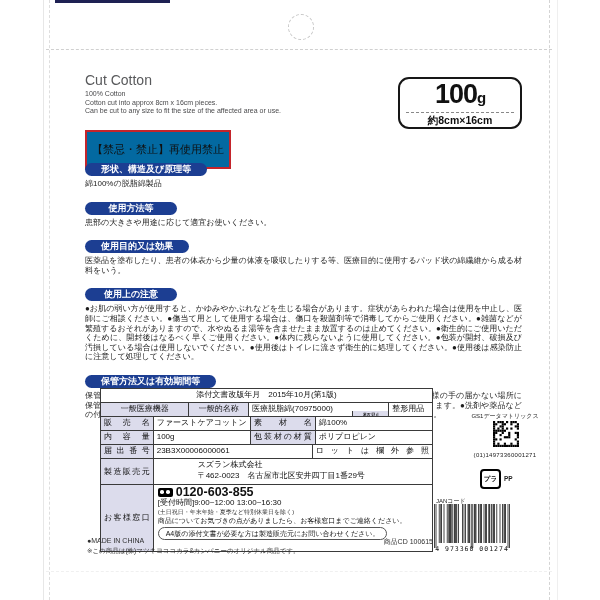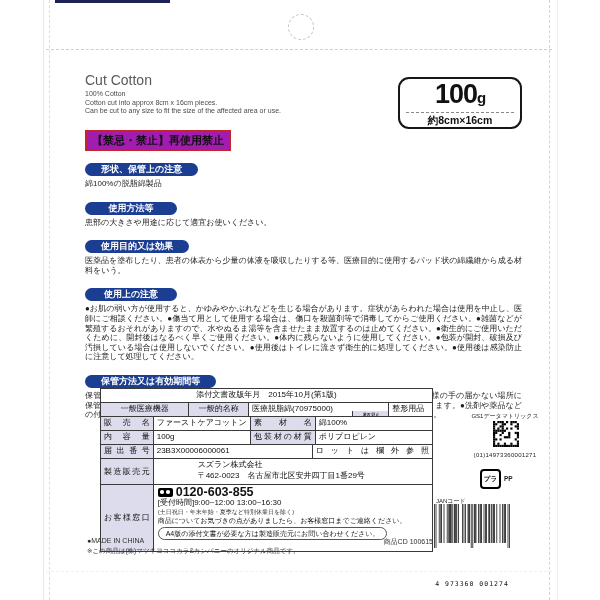--- a/index.html
+++ b/index.html
@@ -19,22 +19,22 @@
   .front .title{font-size:14px;color:#58595b;margin-bottom:2px;}
   .front .sub{font-size:7px;line-height:8.6px;color:#4a4a4c;}
 
   .badge{position:absolute;left:398px;top:77px;width:124px;height:52px;border:2.5px solid #161616;
          border-radius:11px;box-sizing:border-box;text-align:center;background:#fff;}
   .badge .big{font-size:27px;font-weight:bold;color:#111;line-height:28px;margin-top:1px;letter-spacing:-1px;}
   .badge .unit{font-size:15px;font-weight:bold;}
   .badge .div{width:108px;margin:0 auto;border-top:1.5px dashed #888;}
   .badge .size{font-size:10.5px;font-weight:bold;color:#111;line-height:15px;}
 
-  .warn{position:absolute;left:85px;top:130px;border:2px solid #c4242b;padding:1px 5px;
-        font-size:11px;font-weight:bold;color:#101010;background:#a21caf;white-space:nowrap;}
+  .warn{position:absolute;left:85px;top:130px;border:2px solid #c4242b;padding:10px 5px;
+        font-size:11px;font-weight:normal;color:#101010;background:#0369a1;white-space:nowrap;}
 
   .sections{position:absolute;left:85px;top:158px;width:437px;}
   .pill{display:inline-block;background:#1c3e92;color:#fff;font-weight:bold;font-size:9px;
         line-height:13px;padding:0 16px;min-width:60px;border-radius:8px;text-align:center;margin-bottom:3px;}
   .body{font-size:8px;line-height:9.6px;color:#1d1d1d;margin-bottom:8px;text-align:justify;}
 
   .spec{position:absolute;left:100px;top:388px;width:333px;border:1px solid #3a3a3a;
         box-sizing:border-box;font-size:8px;color:#111;background:#fff;}
   .trow{display:flex;border-top:1px solid #3a3a3a;}
   .trow:first-child{border-top:none;}
@@ -59,21 +59,21 @@
 
   .codes .sm{position:absolute;font-size:6px;color:#222;}
   .gs1label{left:462px;top:412px;width:86px;text-align:center;}
   .gs1num{left:460px;top:452px;width:90px;text-align:center;letter-spacing:0.3px;}
   .janlabel{left:436px;top:497px;}
   .dm{position:absolute;left:493px;top:421px;width:26px;height:26px;}
   .recycle{position:absolute;left:480px;top:469px;width:17px;height:16px;border:2px solid #000;
            border-radius:4px;font-size:6.5px;font-weight:bold;text-align:center;line-height:16px;color:#000;}
   .ppmat{position:absolute;left:504px;top:475px;font-size:6.5px;font-weight:bold;color:#222;}
   .ean{position:absolute;left:434px;top:504px;}
-  .jannum{position:absolute;left:430px;top:580px;width:84px;text-align:center;
+  .jannum{position:absolute;left:430px;top:545px;width:84px;text-align:center;
           font-family:"DejaVu Sans Mono","Liberation Mono",monospace;font-size:6.5px;letter-spacing:1px;color:#111;}
 
   .madein{position:absolute;left:87px;top:537px;font-size:7px;color:#2e2e2e;}
   .prodcd{position:absolute;left:300px;top:537px;width:133px;text-align:right;font-size:7px;color:#2e2e2e;}
   .orignote{position:absolute;left:87px;top:547px;font-size:6.5px;color:#333;}
 </style>
 </head>
 <body>
 
 <div class="canvas">
@@ -96,21 +96,21 @@
   <div class="badge">
     <div class="big"><span>100</span><span class="unit">g</span></div>
     <div class="div"></div>
     <div class="size">約8cm×16cm</div>
   </div>
 
   <div class="warn">【禁忌・禁止】再使用禁止</div>
 
   <div class="sections">
     <div>
-      <div class="pill">形状、保管上の注意</div>
+      <div class="pill">形状、構造及び原理等</div>
       <div class="body">綿100%の脱脂綿製品</div>
     </div>
     <div>
       <div class="pill">使用方法等</div>
       <div class="body">患部の大きさや用途に応じて適宜お使いください。</div>
     </div>
     <div>
       <div class="pill">使用目的又は効果</div>
       <div class="body">医薬品を塗布したり、患者の体表から少量の体液を吸収したりする等、医療目的に使用するパッド状の綿繊維から成る材料をいう。</div>
     </div>

